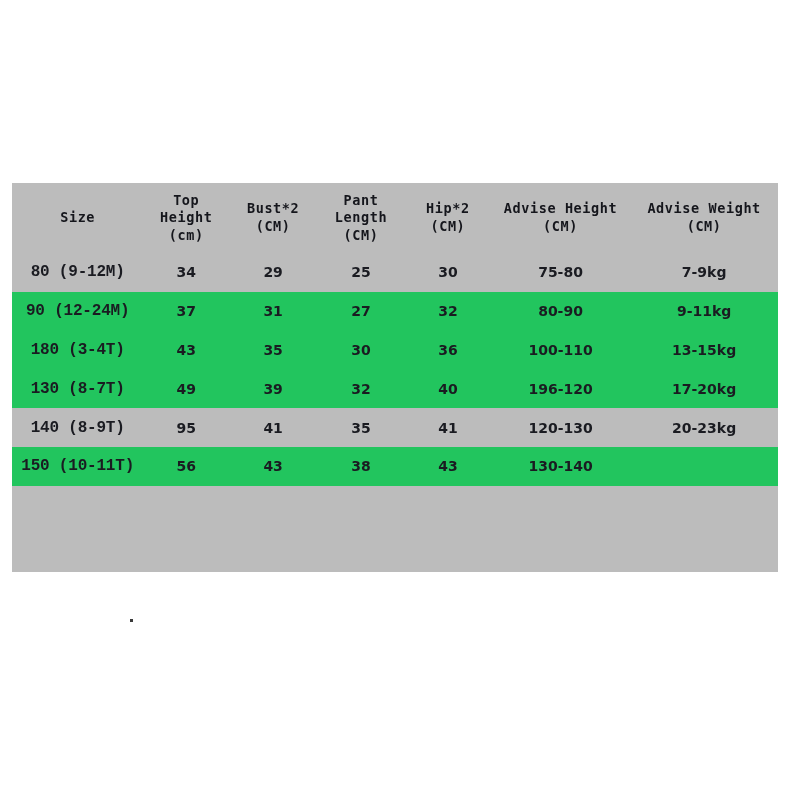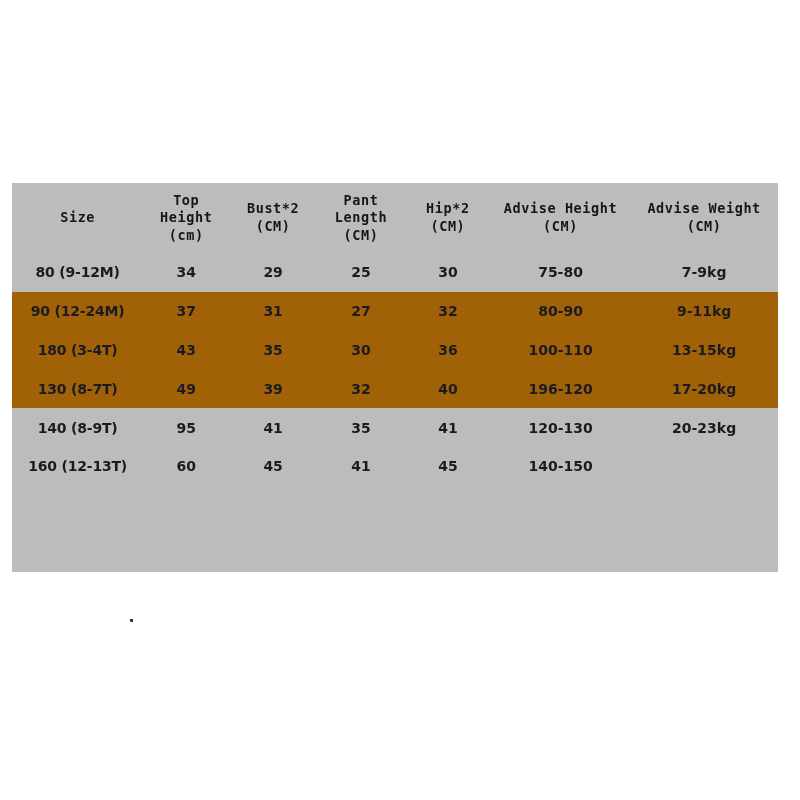--- a/index.html
+++ b/index.html
@@ -60,25 +60,26 @@
     font-family: "DejaVu Sans", sans-serif;
     font-size: 14px;
     font-weight: bold;
     text-align: center;
     vertical-align: middle;
     padding: 0 2px;
     white-space: nowrap;
   }
 
   tbody tr.band-dark  td { background: #bcbcbc; }
-  tbody tr.band-light td { background: #a16207; }
+  tbody tr.band-light td { background: #22c55e; }
 
   tbody td.size-cell {
-    font-size: 14px;
+    font-size: 16px;
     letter-spacing: -0.2px;
+    font-family: Liberation Mono, monospace;
   }
 
   #speck {
     position: absolute;
     left: 130px;
     top: 619px;
     width: 3px;
     height: 3px;
     background: #3a3a3a;
   }
@@ -155,26 +156,26 @@
       </tr>
       <tr class="band-dark">
         <td class="size-cell">140 (8-9T)</td>
         <td>95</td>
         <td>41</td>
         <td>35</td>
         <td>41</td>
         <td>120-130</td>
         <td>20-23kg</td>
       </tr>
-      <tr class="band-dark">
-        <td class="size-cell">160 (12-13T)</td>
-        <td>60</td>
-        <td>45</td>
-        <td>41</td>
-        <td>45</td>
-        <td>140-150</td>
+      <tr class="band-light">
+        <td class="size-cell">150 (10-11T)</td>
+        <td>56</td>
+        <td>43</td>
+        <td>38</td>
+        <td>43</td>
+        <td>130-140</td>
         <td></td>
       </tr>
     </tbody>
   </table>
 </div>
 
 <div id="speck"></div>
 
 </body></html>

